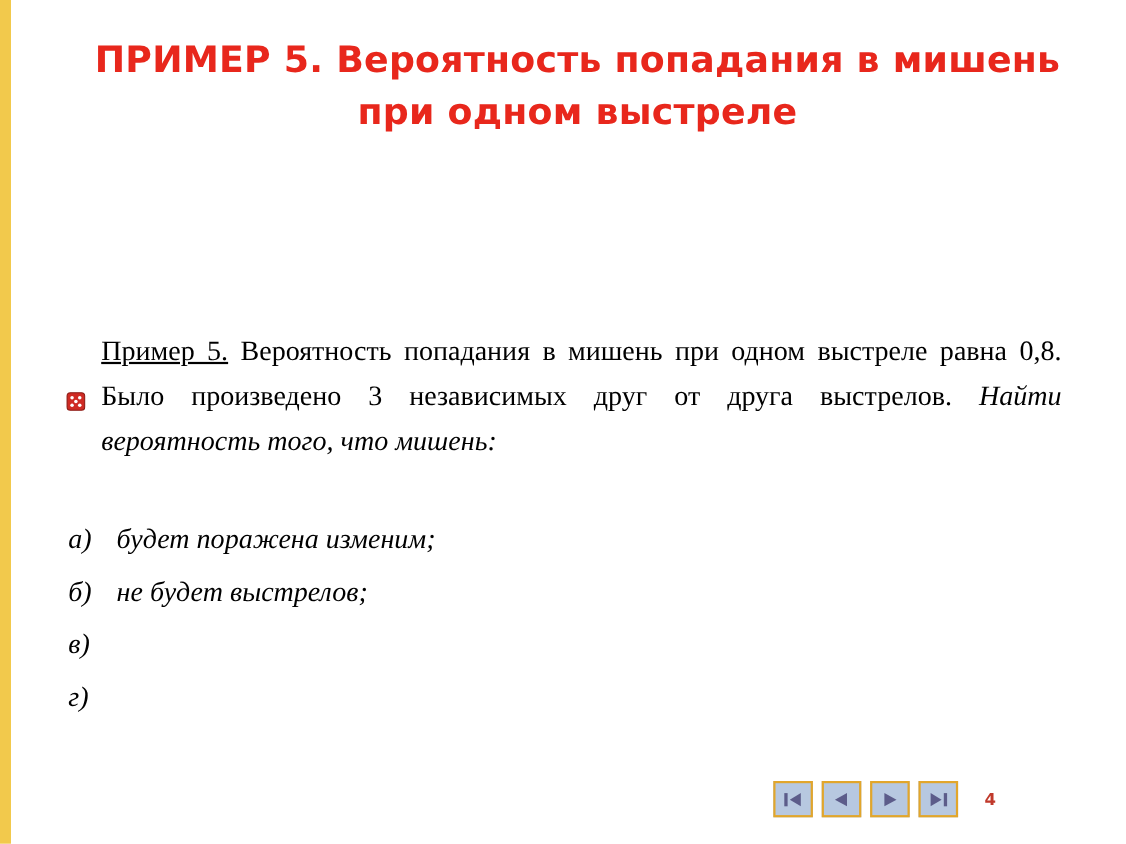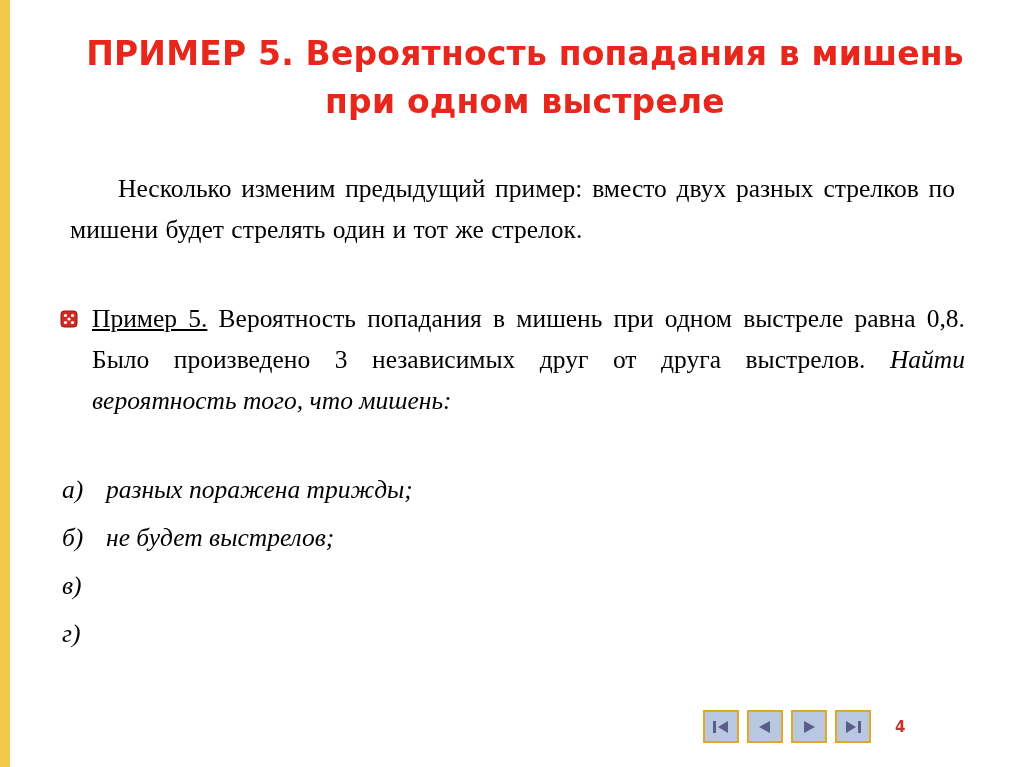--- a/index.html
+++ b/index.html
@@ -73,21 +73,21 @@
 
   
   .problem {
     position: absolute;
     left: 60px;
     top: 298px;
     width: 905px;
   }
   .problem-row {
     display: flex;
-    align-items: flex-start;
+    align-items: center;
   }
   .bullet-icon {
     flex: 0 0 auto;
     width: 18px;
     height: 22px;
     margin-top: 10px;
     margin-right: 14px;
   }
   .problem-text {
     flex: 1 1 auto;
@@ -159,42 +159,41 @@
 </head>
 <body>
 
 <div class="slide">
 
   <div class="left-bar"></div>
   <div class="left-bar-inner"></div>
 
   <div class="title">ПРИМЕР 5. Вероятность попадания в мишень при одном выстреле</div>
 
-  <div class="intro">Несколько изменим предыдущий пример: вместо двух разных стрелков по мишени будет стрелять один и тот же стрелок.</div>
 
   <div class="problem">
     <div class="problem-row">
       <span class="bullet-icon">
         <svg width="18" height="22" viewBox="0 0 18 22">
           <rect x="1" y="3" width="16" height="16" rx="3" fill="#cf2b24" stroke="#8c1a14" stroke-width="1"></rect>
           <circle cx="5.5" cy="7.5" r="1.6" fill="#ffffff"></circle>
           <circle cx="12.5" cy="7.5" r="1.6" fill="#ffffff"></circle>
           <circle cx="9" cy="11" r="1.6" fill="#ffffff"></circle>
           <circle cx="5.5" cy="14.5" r="1.6" fill="#ffffff"></circle>
           <circle cx="12.5" cy="14.5" r="1.6" fill="#ffffff"></circle>
         </svg>
       </span>
       <span class="problem-text"><span class="underline">Пример 5.</span><span> Вероятность попадания в мишень при одном выстреле равна 0,8. Было произведено 3 независимых друг от друга выстрелов. </span><span class="ital">Найти вероятность того, что мишень:</span></span>
     </div>
   </div>
 
   <div class="answers">
     <div class="answer-item">
       <span class="answer-label">а)</span>
-      <span class="answer-text">разных поражена трижды;</span>
+      <span class="answer-text">будет поражена изменим;</span>
     </div>
     <div class="answer-item">
       <span class="answer-label">б)</span>
       <span class="answer-text">не будет выстрелов;</span>
     </div>
     <div class="answer-item">
       <span class="answer-label">в)</span>
     </div>
     <div class="answer-item">
       <span class="answer-label">г)</span>

